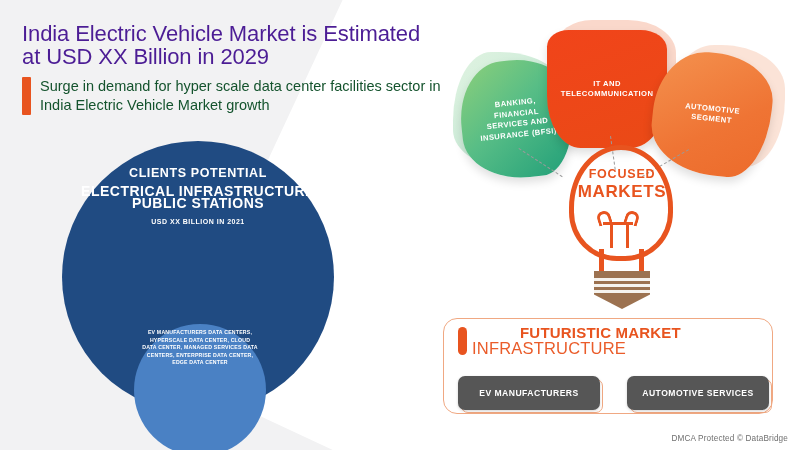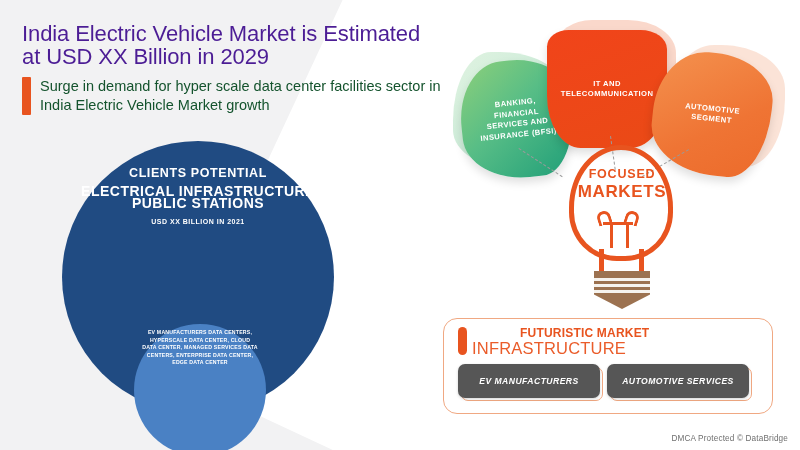--- a/index.html
+++ b/index.html
@@ -239,30 +239,30 @@
     position: absolute; left: 14px; top: 8px;
     display: flex; align-items: flex-start;
   }
   .panel-pill {
     width: 9px; height: 28px;
     background: #e8541f;
     border-radius: 5px;
     margin-right: 5px;
   }
   .panel-h1 {
-    font-size: 12px; font-weight: 700; color: #e8541f;
+    font-size: 15px; font-weight: 700; color: #e8541f;
     letter-spacing: 0.2px; line-height: 12px; padding-left: 48px;
   }
   .panel-h2 {
     font-size: 16.5px; font-weight: 400; color: #ea5c2a;
     letter-spacing: 0.2px; line-height: 17px; margin-top: 1px;
   }
   .panel-btns {
-    position: absolute; left: 14px; top: 45px;
-    display: flex; gap: 7px; font-style: italic;
+    position: absolute; left: 14px; top: 57px;
+    display: flex; gap: 27px;
   }
   .btn-slot { position: relative; width: 142px; height: 34px; }
   .btn-ghost {
     position: absolute; left: 3px; top: 3px;
     width: 142px; height: 34px;
     border: 1.2px solid #f0a882;
     border-radius: 7px;
   }
   .btn {
     position: absolute; left: 0; top: 0;

